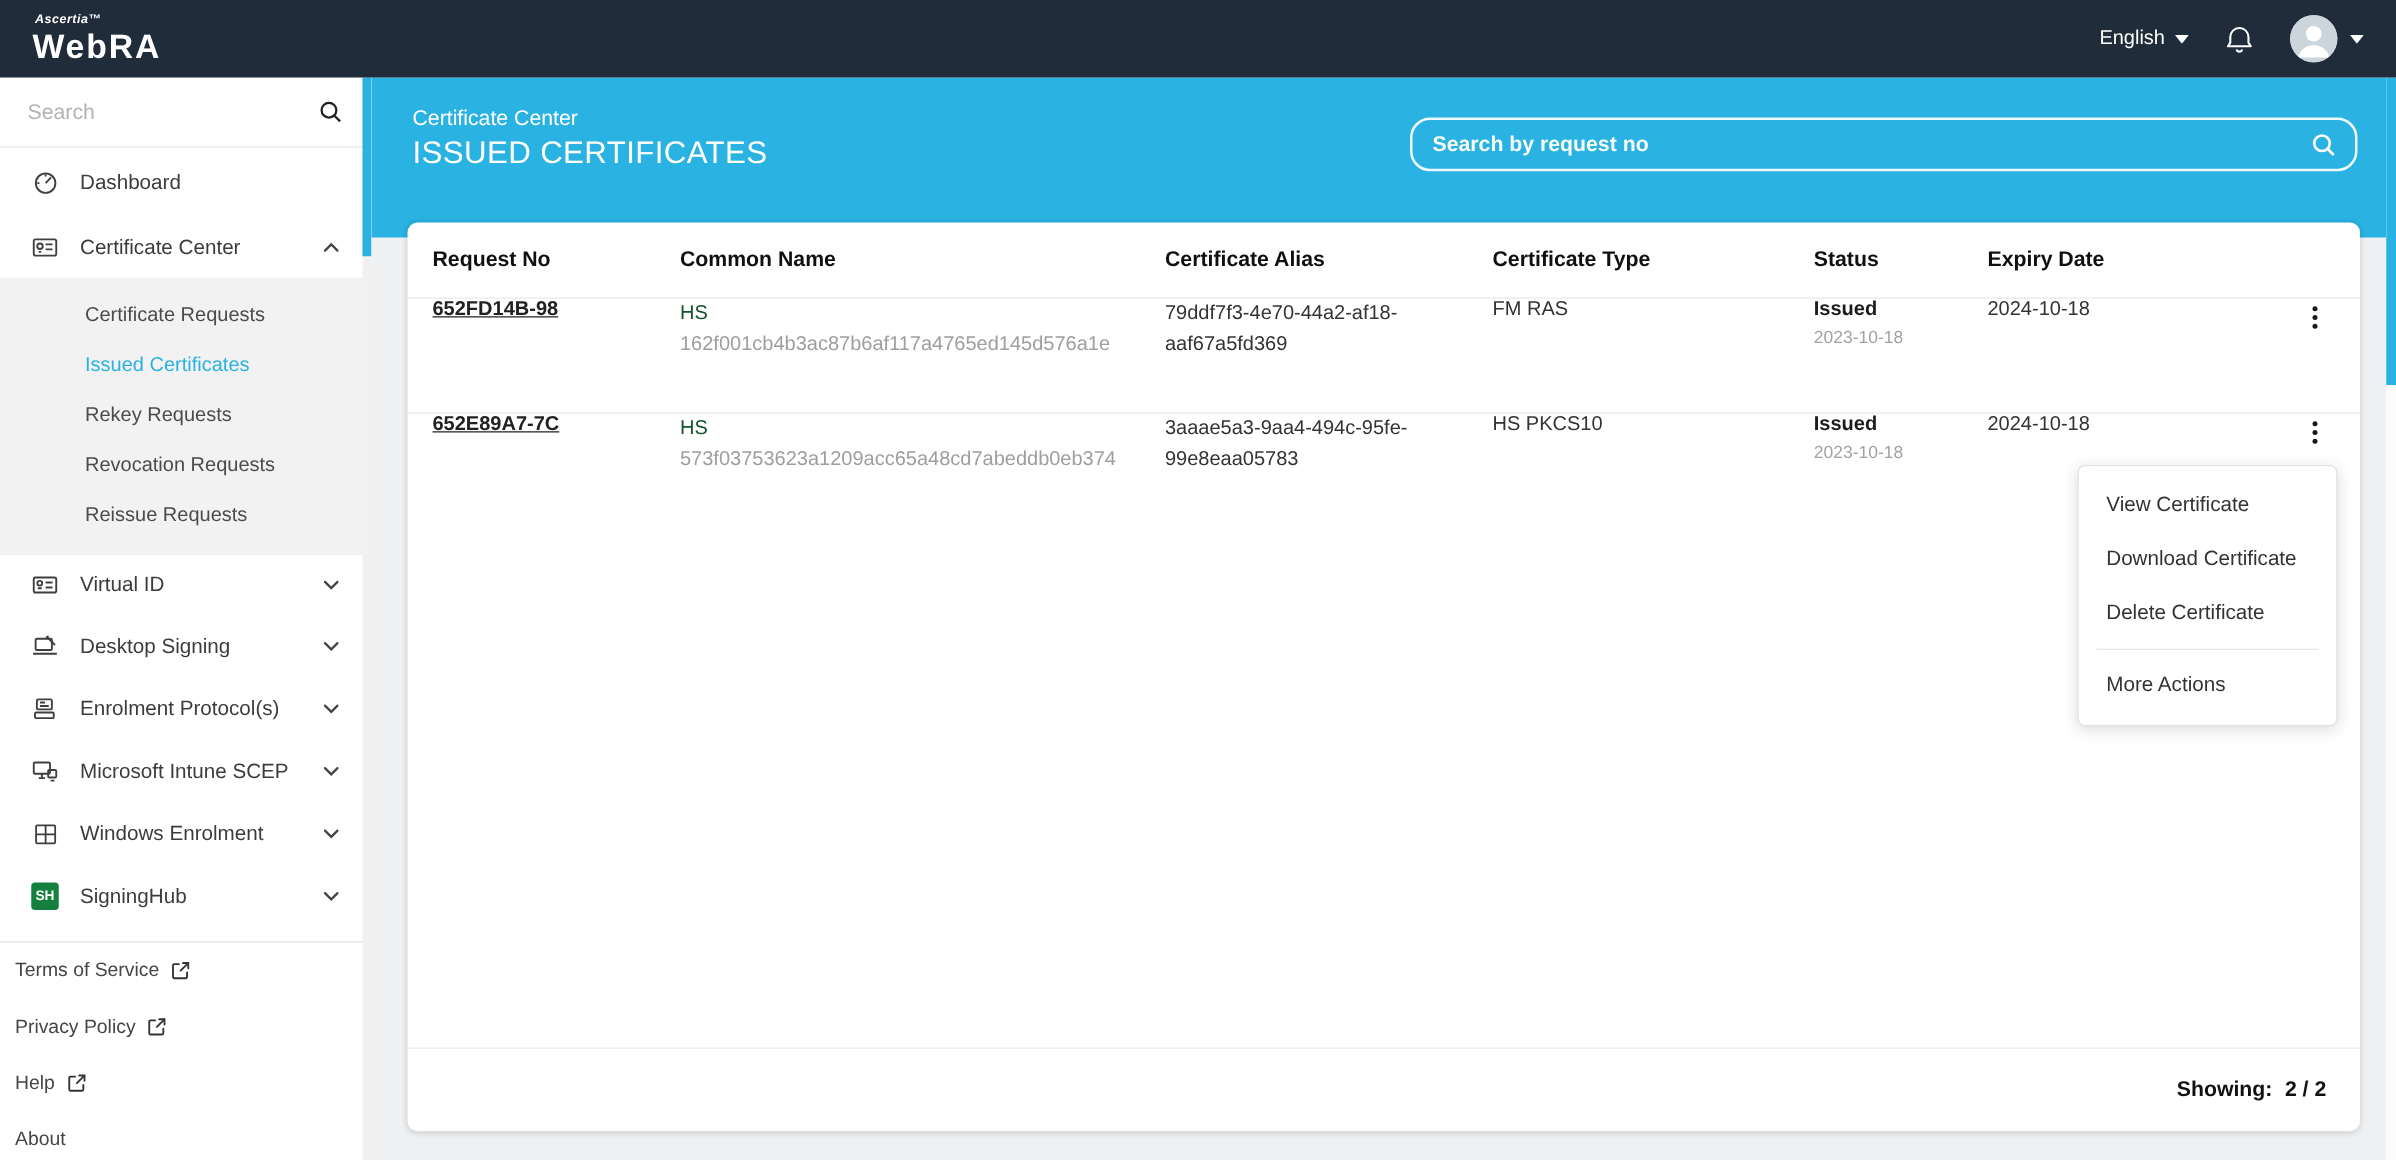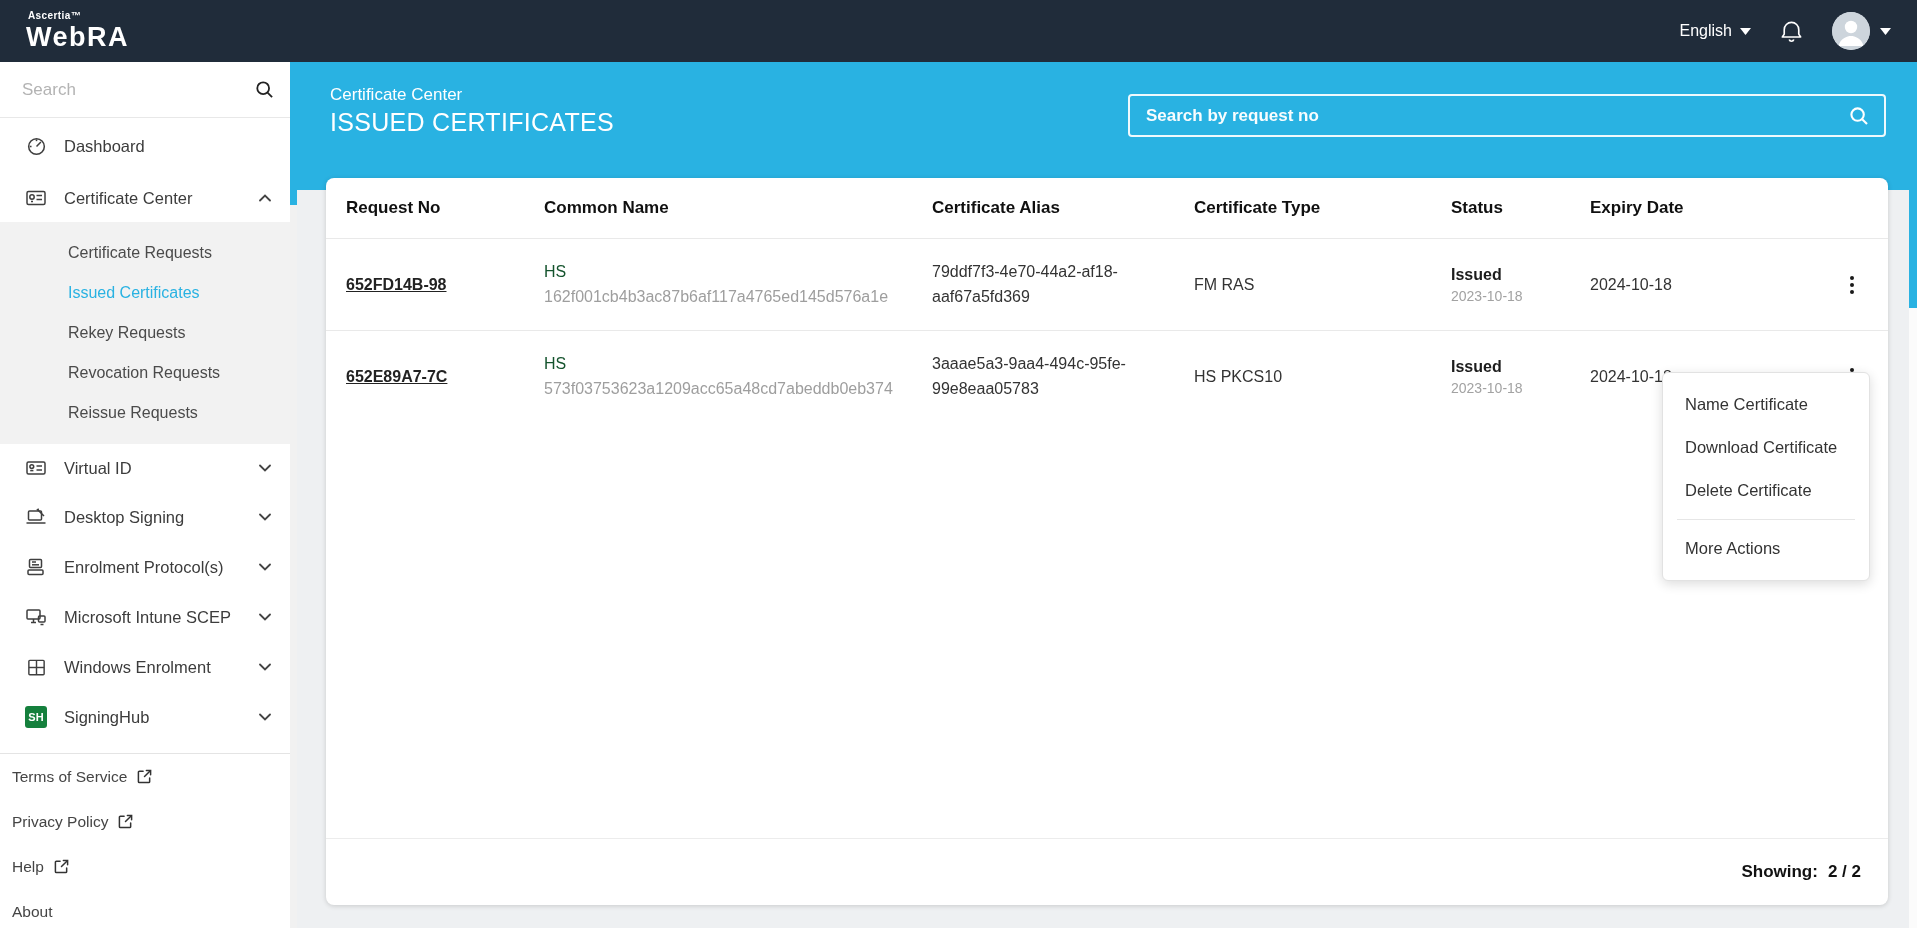--- a/index.html
+++ b/index.html
@@ -4,21 +4,21 @@
 <style>
   * { margin:0; padding:0; box-sizing:border-box; }
   html,body { background:#e9ebed; }
   body { font-family:"Liberation Sans", sans-serif; }
   .page { position:relative; width:1917px; height:928px; overflow:hidden; background:#eef0f2; }
 
   
   .topbar { position:absolute; top:0; left:0; width:100%; height:62px; background:#202c3a;
             display:flex; align-items:center; justify-content:space-between; padding:0 26px; z-index:50; }
   .brand { color:#fff; line-height:1; cursor:pointer; }
-  .brand-small { font-size:10px; font-weight:700; letter-spacing:.4px; margin:0 0 3px 2px; }
+  .brand-small { font-size:10px; font-weight:700; letter-spacing:.4px; margin:0 0 3px 2px;font-style:italic; }
   .brand-main { font-size:27px; font-weight:700; letter-spacing:1.5px; }
   .top-right { display:flex; align-items:center; gap:27px; color:#fff; }
   .lang { display:flex; align-items:center; gap:8px; font-size:16px; cursor:pointer; }
   .bell { display:flex; align-items:center; cursor:pointer; }
   .avatar-wrap { display:flex; align-items:center; gap:10px; cursor:pointer; }
   .avatar { width:38px; height:38px; border-radius:50%; overflow:hidden; background:#cdd5dc; }
 
   
   .sidebar { position:absolute; top:62px; left:0; width:297px; height:866px; background:#fff; z-index:30; }
   .side-scroll { position:absolute; top:0; right:0; width:7px; height:100%; background:#f1f1f1; }
@@ -46,37 +46,37 @@
   .side-divider { border-top:1px solid #e4e4e4; margin-top:11px; }
   .side-links a { display:flex; align-items:center; gap:10px; height:45px; padding-left:12px;
                   font-size:15.5px; color:#454545; text-decoration:none; cursor:pointer; }
 
   
   .main { position:absolute; top:62px; left:297px; width:1612px; height:866px; }
   .band { position:absolute; top:0; left:0; width:100%; height:128px; background:#29b2e2; color:#fff; padding:23px 0 0 33px; }
   .band .crumb { font-size:17px; }
   .band .title { font-size:25px; letter-spacing:.3px; margin-top:3px; }
   .band-search { position:absolute; left:831px; top:32px; width:758px; height:43px;
-                 border:2px solid rgba(255,255,255,.92); border-radius:4px;
+                 border:2px solid rgba(255,255,255,.92); border-radius:16px;
                  display:flex; align-items:center; padding:0 15px 0 16px; gap:12px; }
   .band-search input { flex:1; background:transparent; border:none; outline:none;
                        font-size:17px; font-weight:700; color:#fff; }
   .band-search input::placeholder { color:rgba(255,255,255,.97); font-weight:700; }
 
   .card { position:absolute; left:29px; top:116px; width:1562px; height:727px; background:#fff;
           border-radius:8px; box-shadow:0 1px 5px rgba(0,0,0,.16); z-index:5; }
 
   .thead { display:flex; align-items:center; height:60px; padding-left:20px;
            font-weight:700; font-size:17px; color:#101010; }
   .col1 { width:198px; } .col2 { width:388px; } .col3 { width:262px; }
   .col4 { width:257px; } .col5 { width:139px; } .col6 { width:200px; }
   .col7 { flex:1; display:flex; justify-content:flex-end; padding-right:28px; }
   .cellpad { padding-right:28px; }
 
-  .trow { display:flex; align-items:center; min-height:92px; padding-left:20px;
+  .trow { display:flex; align-items:flex-start; min-height:92px; padding-left:20px;
           border-top:1px solid #e9e9e9; font-size:16px; color:#333; }
   .reqlink { font-weight:700; color:#222; text-decoration:underline; cursor:pointer; font-size:16px; }
   .cnp { color:#14532d; line-height:1.55; }
   .cnh { color:#9e9e9e; word-break:break-all; line-height:1.55; }
   .alias { color:#333; line-height:1.55; }
   .st { font-weight:700; color:#1c1c1c; }
   .std { font-size:14px; color:#a2a2a2; margin-top:4px; }
   .kebab { display:flex; flex-direction:column; gap:3px; cursor:pointer; padding:6px; }
   .kebab span { width:4px; height:4px; border-radius:50%; background:#1a1a1a; }
 
@@ -413,21 +413,21 @@
       </div>
 
       <div class="card-footer">
         <span>Showing:</span>
         <span>2 / 2</span>
       </div>
     </section>
   </main>
 
   <div class="menu">
-    <a>Name Certificate</a>
+    <a>View Certificate</a>
     <a>Download Certificate</a>
     <a>Delete Certificate</a>
     <div class="mdiv"></div>
     <a>More Actions</a>
   </div>
 
   <div class="main-scroll">
     <div class="thumb"></div>
   </div>
 

